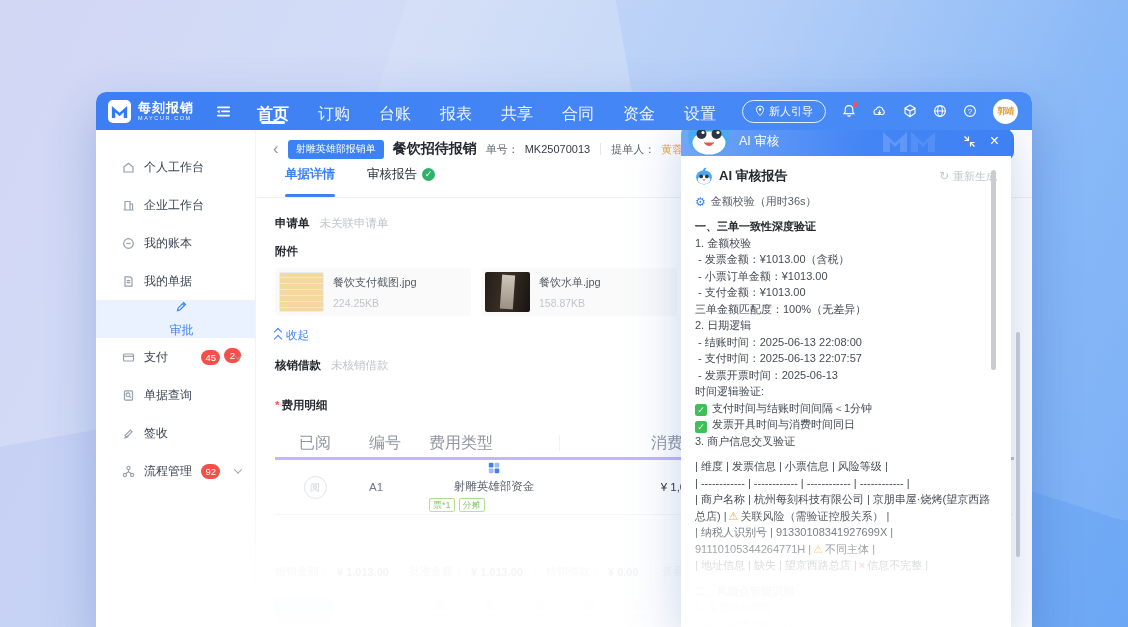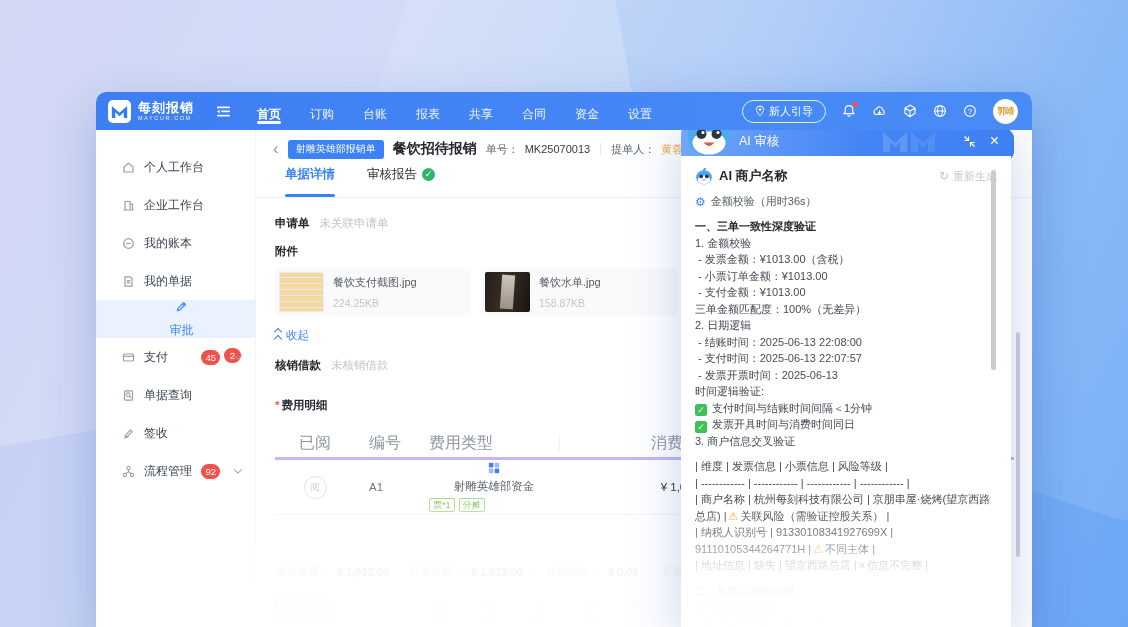--- a/index.html
+++ b/index.html
@@ -18,21 +18,21 @@
   .nav { position:absolute; left:0; top:0; width:100%; height:38px; border-radius:10px 10px 0 0;
     background:linear-gradient(90deg,#3d7ff3,#4a8cf6); display:flex; align-items:center;
     padding:0 14px 0 12px; color:#fff; z-index:20; }
   .brand { display:flex; align-items:center; gap:7px; }
   .brand-mark { width:23px; height:23px; background:#fff; border-radius:5px; display:flex; align-items:center; justify-content:center; }
   .brand-txt { line-height:1; }
   .brand-title { font-size:13px; font-weight:bold; letter-spacing:1px; }
   .brand-sub { font-size:5.5px; letter-spacing:1.6px; margin-top:2px; opacity:.9; }
   .nav-collapse { margin-left:22px; display:flex; align-items:center; cursor:pointer; }
   .menu { display:flex; align-items:center; margin-left:26px; gap:29px; }
-  .menu-item { position:relative; font-size:12px; opacity:.92; height:33px; line-height:38px; cursor:pointer; }
+  .menu-item { position:relative; font-size:16px; opacity:.92; height:33px; line-height:38px; cursor:pointer; }
   .menu-item.active { font-weight:bold; opacity:1; }
   .menu-item.active::after { content:""; position:absolute; left:50%; transform:translateX(-50%);
     bottom:4px; width:24px; height:3px; border-radius:2px; background:#fff; }
   .nav-right { margin-left:auto; display:flex; align-items:center; gap:16px; }
   .guide-btn { display:flex; align-items:center; gap:4px; border:1px solid rgba(255,255,255,.85);
     border-radius:13px; padding:3px 12px; font-size:11px; cursor:pointer; }
   .nav-ic { position:relative; display:flex; align-items:center; cursor:pointer; }
   .red-dot { position:absolute; right:-2px; top:-2px; width:5px; height:5px; border-radius:50%; background:#ff4d4f; }
   .avatar { width:25px; height:25px; border-radius:50%; background:#fff; color:#e2a23c;
     font-size:9px; font-weight:bold; display:flex; align-items:center; justify-content:center; letter-spacing:-1px; }
@@ -514,21 +514,21 @@
       <div class="ai-body">
         <div class="rep-head">
           <svg width="18" height="18" viewBox="0 0 48 48">
             <path d="M21 11 C21.5 4.5 26 1.5 31 2.5 C27.5 5.5 26.5 8.5 26.5 11z" fill="#3e9ce8"></path>
             <ellipse cx="24" cy="27.5" rx="21" ry="19" fill="#4aa9ef"></ellipse>
             <ellipse cx="24" cy="34" rx="16.5" ry="11.5" fill="#ffffff"></ellipse>
             <circle cx="16.5" cy="25" r="5" fill="#2a3642"></circle>
               <circle cx="31.5" cy="25" r="5" fill="#2a3642"></circle>
             <path d="M19 33.5 Q24 39.5 29 33.5 Z" fill="#e8574f"></path>
           </svg>
-          <span class="rep-title">AI 商户名称</span>
+          <span class="rep-title">AI 审核报告</span>
           <span class="regen">
               <span>重新生成</span>
             </span>
         </div>
         <div class="status-row">
           <span class="gear"></span>
           <span>金额校验（用时36s）</span>
         </div>
         <div class="ai-lines">
           <div class="ln b">一、三单一致性深度验证</div>

